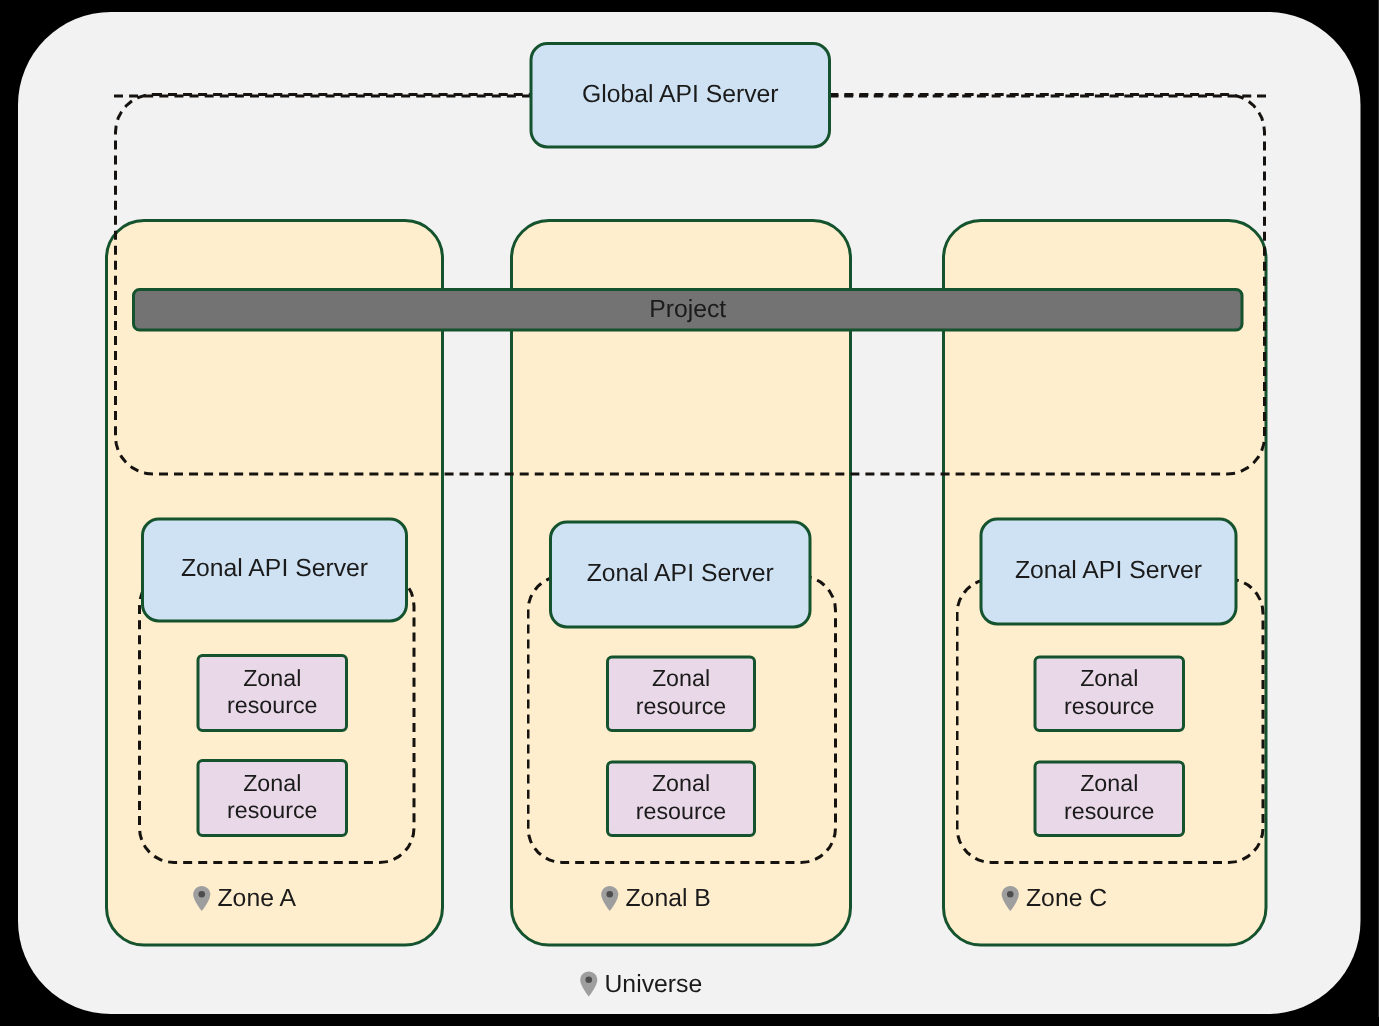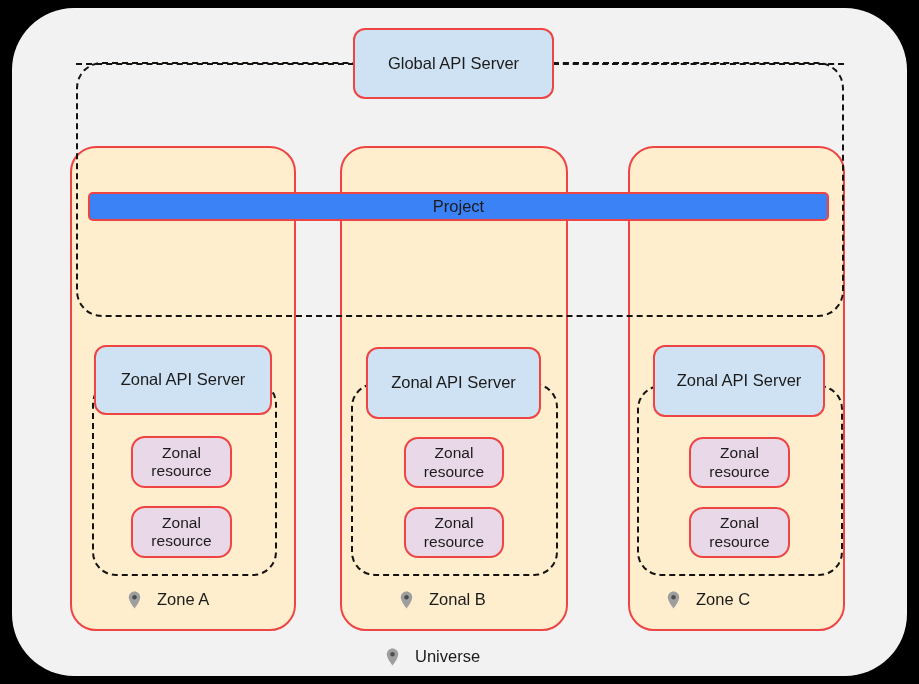--- a/index.html
+++ b/index.html
@@ -21,21 +21,21 @@
     left: 12px;
     top: 8px;
     width: 895px;
     height: 668px;
     background: #f2f2f3;
     border-radius: 62px;
   }
   .node {
     position: absolute;
     box-sizing: border-box;
-    border: 2px solid #ef4444;
+    border: 2px solid #14532d;
     display: flex;
     align-items: center;
     justify-content: center;
     text-align: center;
     color: #1b1b1b;
     line-height: 1.18;
   }
   
   .zone-col {
     background: #ffeecd;
@@ -52,35 +52,35 @@
   
   .dashed-inner {
     position: absolute;
     box-sizing: border-box;
     border: 2px dashed #15120f;
     border-radius: 24px;
     background: transparent;
   }
   
   .blue   { background: #cfe2f3; border-radius: 12px; font-size: 16.5px; }
-  .green  { background: #3b82f6; border-radius: 5px;  font-size: 16.5px; text-align: center; }
-  .pink   { background: #e9d8e8; border-radius: 14px;  font-size: 15.5px; }
+  .green  { background: #737373; border-radius: 5px;  font-size: 16.5px; text-align: center; }
+  .pink   { background: #e9d8e8; border-radius: 4px;  font-size: 15.5px; }
 
   
   .conn {
     position: absolute;
     border-top: 2px dashed #15120f;
     height: 0;
   }
   
   .pin-label {
     position: absolute;
     display: flex;
-    align-items: flex-end;
-    gap: 16px;
+    align-items: flex-start;
+    gap: 4px;
     font-size: 16.5px;
     color: #1b1b1b;
     white-space: nowrap;
   }
   .pin-icon { width: 13px; height: 18px; display: block; flex: none; }
   .z-top { z-index: 5; }
   .z-mid { z-index: 6; }
   .z-hi  { z-index: 8; }
 </style>
 </head>

